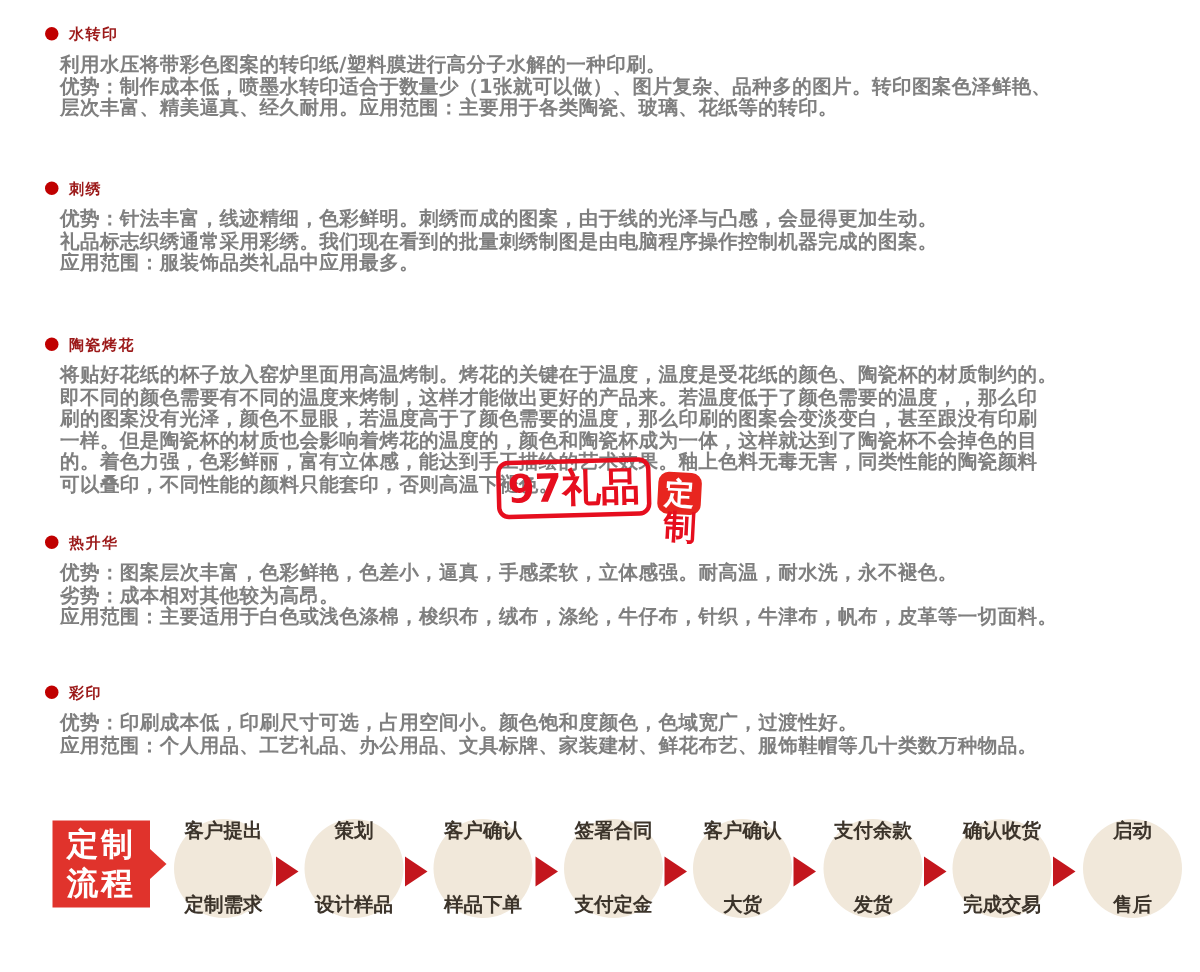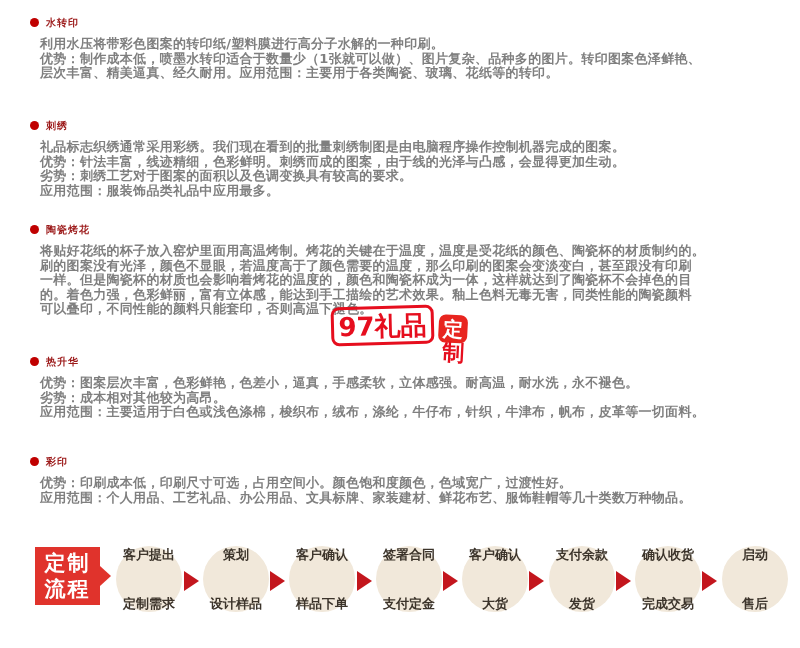--- a/index.html
+++ b/index.html
@@ -69,34 +69,34 @@
     <div class="bline">层次丰富、精美逼真、经久耐用。应用范围：主要用于各类陶瓷、玻璃、花纸等的转印。</div>
   </div>
 </div>
 
 <div class="sec" style="top:117px">
   <div class="sec-title-row">
     <span class="bullet"></span>
     <span class="sec-title">刺绣</span>
   </div>
   <div class="sec-body">
+    <div class="bline">优势：针法丰富，线迹精细，色彩鲜明。刺绣而成的图案，由于线的光泽与凸感，会显得更加生动。</div>
     <div class="bline">礼品标志织绣通常采用彩绣。我们现在看到的批量刺绣制图是由电脑程序操作控制机器完成的图案。</div>
-    <div class="bline">优势：针法丰富，线迹精细，色彩鲜明。刺绣而成的图案，由于线的光泽与凸感，会显得更加生动。</div>
-    <div class="bline">劣势：刺绣工艺对于图案的面积以及色调变换具有较高的要求。</div>
     <div class="bline">应用范围：服装饰品类礼品中应用最多。</div>
   </div>
 </div>
 
 <div class="sec" style="top:221px">
   <div class="sec-title-row">
     <span class="bullet"></span>
     <span class="sec-title">陶瓷烤花</span>
   </div>
   <div class="sec-body">
     <div class="bline">将贴好花纸的杯子放入窑炉里面用高温烤制。烤花的关键在于温度，温度是受花纸的颜色、陶瓷杯的材质制约的。</div>
+    <div class="bline">即不同的颜色需要有不同的温度来烤制，这样才能做出更好的产品来。若温度低于了颜色需要的温度，，那么印</div>
     <div class="bline">刷的图案没有光泽，颜色不显眼，若温度高于了颜色需要的温度，那么印刷的图案会变淡变白，甚至跟没有印刷</div>
     <div class="bline">一样。但是陶瓷杯的材质也会影响着烤花的温度的，颜色和陶瓷杯成为一体，这样就达到了陶瓷杯不会掉色的目</div>
     <div class="bline">的。着色力强，色彩鲜丽，富有立体感，能达到手工描绘的艺术效果。釉上色料无毒无害，同类性能的陶瓷颜料</div>
     <div class="bline">可以叠印，不同性能的颜料只能套印，否则高温下褪色。</div>
   </div>
 </div>
 
 <div class="sec" style="top:353px">
   <div class="sec-title-row">
     <span class="bullet"></span>

